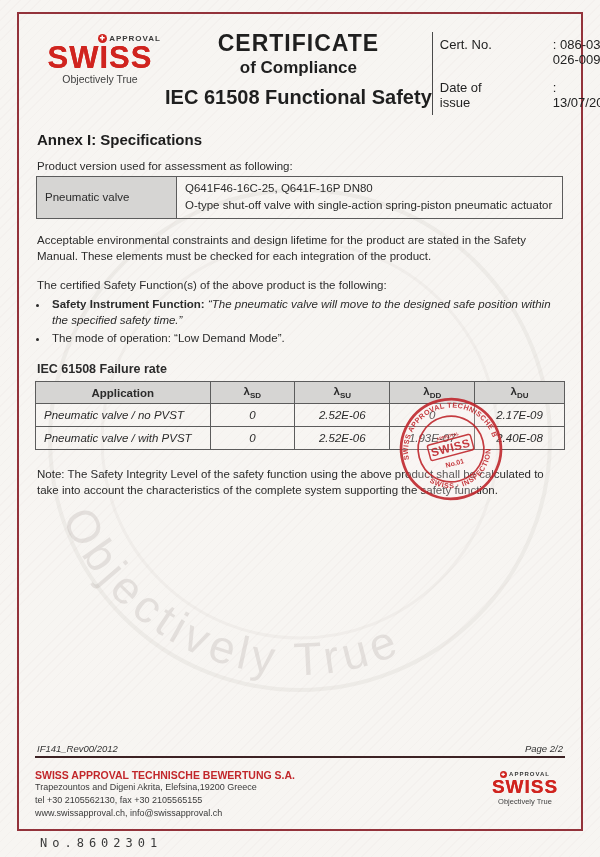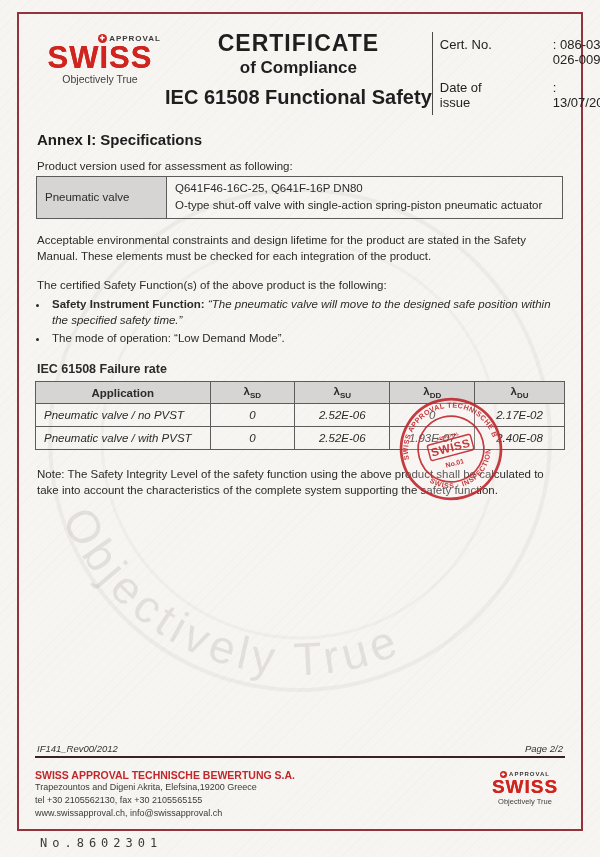--- a/index.html
+++ b/index.html
@@ -41,21 +41,21 @@
   .cert-line + .cert-line { margin-top:13px; }
   .cert-label { width:72px; flex:0 0 72px; }
 
   
   .annex-heading { font-size:15px; font-weight:bold; margin:16px 0 0 2px; color:#1d1d1d; }
   .intro { font-size:11.5px; margin:12px 0 4px 2px; }
 
   table { border-collapse:collapse; width:100%; font-size:11.5px; }
   td, th { border:1px solid #5c5c5c; padding:3px 8px; }
   .product-table { margin-left:1px; width:99.5%; }
-  .product-table .label-cell { width:130px; background:#d6d5d3; vertical-align:middle; }
+  .product-table .label-cell { width:140px; background:#d6d5d3; vertical-align:middle; }
   .product-table .value-cell { line-height:1.5; }
 
   .paragraph { font-size:11.5px; line-height:1.4; margin:13px 0 0 2px; }
 
   .bullets { margin:3px 0 0 14px; font-size:11.5px; line-height:1.4; }
   .bullets li { margin-top:2px; padding-left:3px; }
   .b-label { font-weight:bold; }
   .b-quote { font-style:italic; }
 
   .failure-heading { font-size:12.5px; font-weight:bold; margin:16px 0 5px 2px; }
@@ -189,21 +189,21 @@
           <th><span>λ</span><sub>SD</sub></th>
           <th><span>λ</span><sub>SU</sub></th>
           <th><span>λ</span><sub>DD</sub></th>
           <th><span>λ</span><sub>DU</sub></th>
         </tr>
         <tr>
           <td class="app">Pneumatic valve / no PVST</td>
           <td>0</td>
           <td>2.52E-06</td>
           <td>0</td>
-          <td>2.17E-02</td>
+          <td>2.17E-09</td>
         </tr>
         <tr>
           <td class="app">Pneumatic valve / with PVST</td>
           <td>0</td>
           <td>2.52E-06</td>
           <td>1.93E-07</td>
           <td>2.40E-08</td>
         </tr>
       </tbody>
         </table>

